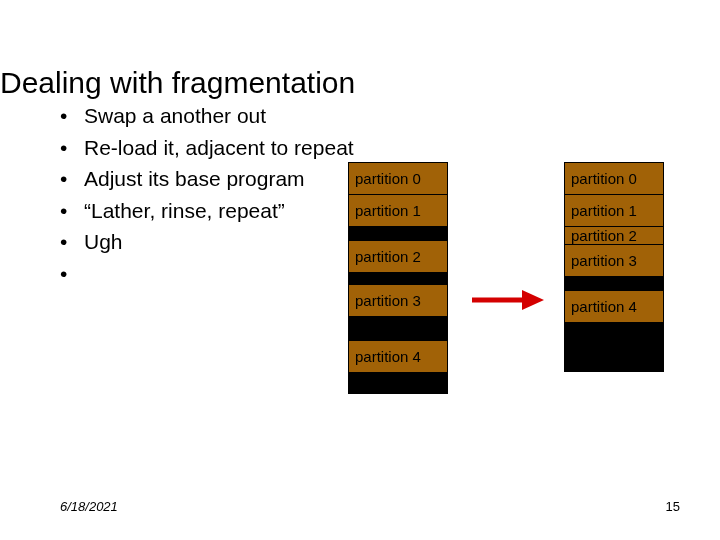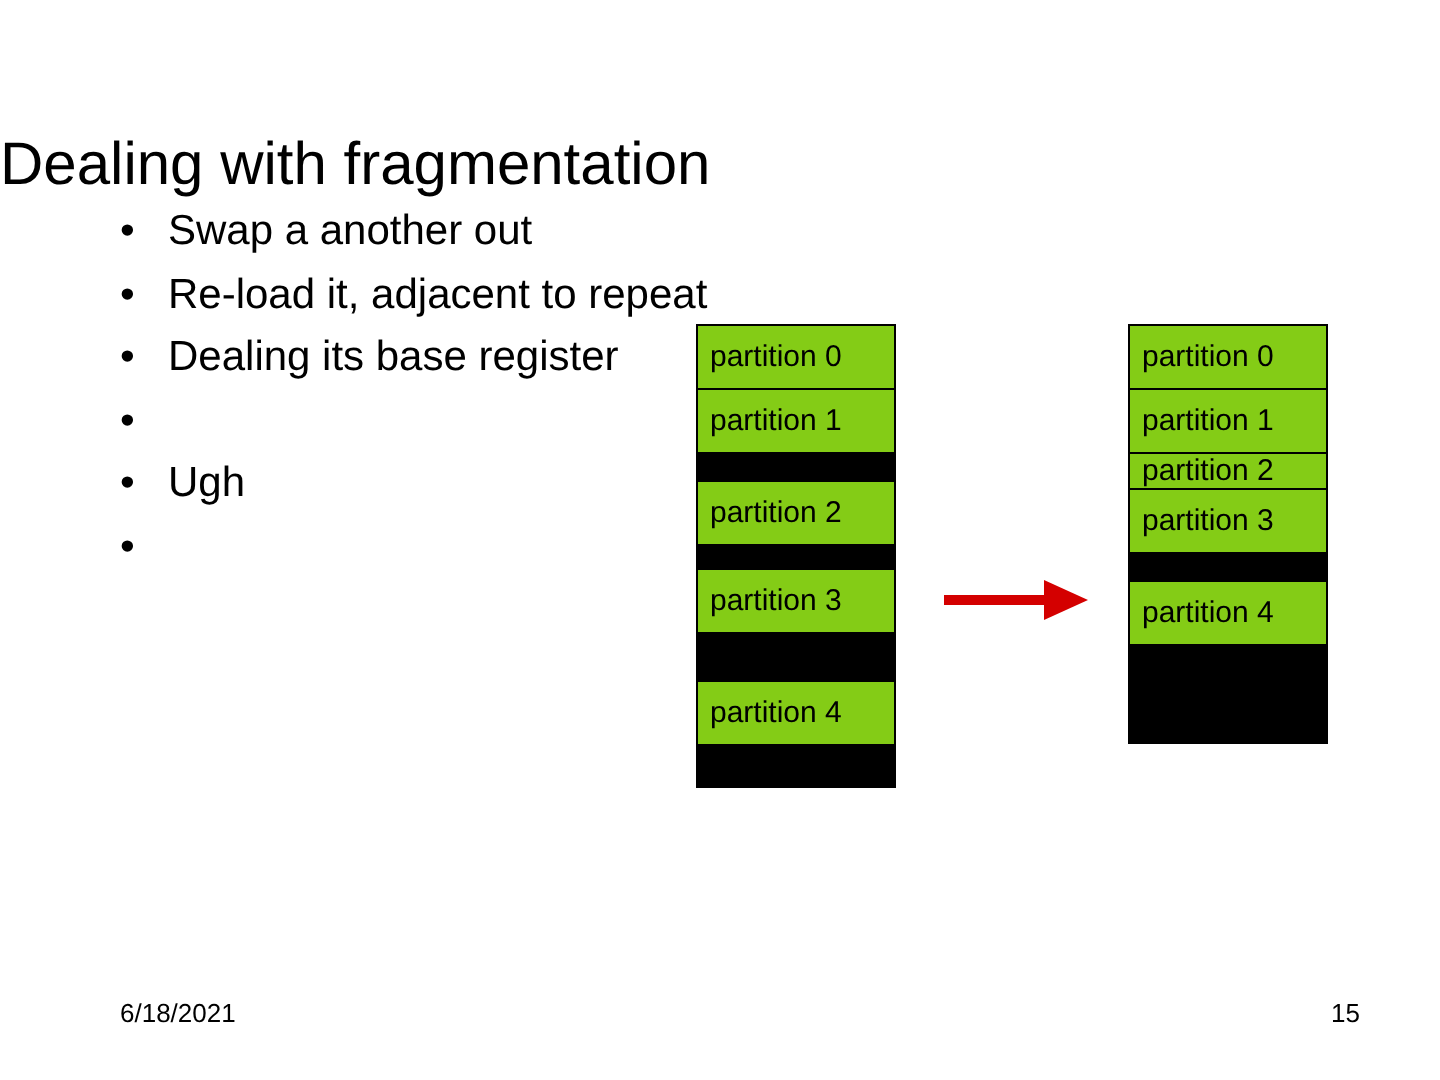--- a/index.html
+++ b/index.html
@@ -4,55 +4,56 @@
 <style>
   * { box-sizing: border-box; margin: 0; padding: 0; }
   html, body { width: 720px; height: 540px; background: #fff; font-family: Arial, Helvetica, sans-serif; color: #000; }
   .slide { position: relative; width: 720px; height: 540px; }
   .title { position: absolute; top: 22px; left: 0; right: 0; text-align: left; font-size: 30px; font-weight: 400; margin-top: 44px; }
   .bullets { position: absolute; top: 100px; left: 60px; font-size: 21px; line-height: 1.5; }
   .bullets .row { display: flex; }
   .bullets .dot { width: 24px; flex: 0 0 24px; }
   .diag-left { position: absolute; top: 162px; left: 348px; width: 100px; border: 1px solid #000; }
   .diag-right { position: absolute; top: 162px; left: 564px; width: 100px; border: 1px solid #000; }
-  .cell { width: 100%; font-size: 15px; height: 32px; display: flex; align-items: center; padding-left: 6px; background: #84cc16; border-bottom: 1px solid #000; }
+  .cell { width: 100%; font-size: 15px; height: 32px; display: flex; align-items: center; padding-left: 6px; background: #a16207; border-bottom: 1px solid #000; }
   .cell:last-child { border-bottom: none; }
   .blk { background: #000; }
   .h12 { height: 12px; }
   .h14 { height: 14px; }
   .h18 { height: 18px; }
   .h20 { height: 20px; }
   .h24 { height: 24px; }
   .h48 { height: 48px; }
   .arrow { position: absolute; top: 290px; left: 472px; width: 72px; height: 20px; }
-  .foot-date { position: absolute; left: 60px; bottom: 26px; font-size: 13px; }
+  .foot-date { position: absolute; left: 60px; bottom: 26px; font-size: 13px; font-style: italic; }
   .foot-pg { position: absolute; right: 40px; bottom: 26px; font-size: 13px; }
 </style>
 </head>
 <body>
 
 <div class="slide">
 
   <div class="title">Dealing with fragmentation</div>
 
   <div class="bullets">
     <div class="row">
         <div class="dot">•</div>
         <div>Swap a another out</div>
       </div>
     <div class="row">
         <div class="dot">•</div>
         <div>Re-load it, adjacent to repeat</div>
       </div>
     <div class="row">
         <div class="dot">•</div>
-        <div>Dealing its base register</div>
+        <div>Adjust its base program</div>
       </div>
     <div class="row">
         <div class="dot">•</div>
+        <div>“Lather, rinse, repeat”</div>
       </div>
     <div class="row">
         <div class="dot">•</div>
         <div>Ugh</div>
       </div>
     <div class="row">
         <div class="dot">•</div>
       </div>
   </div>
 

